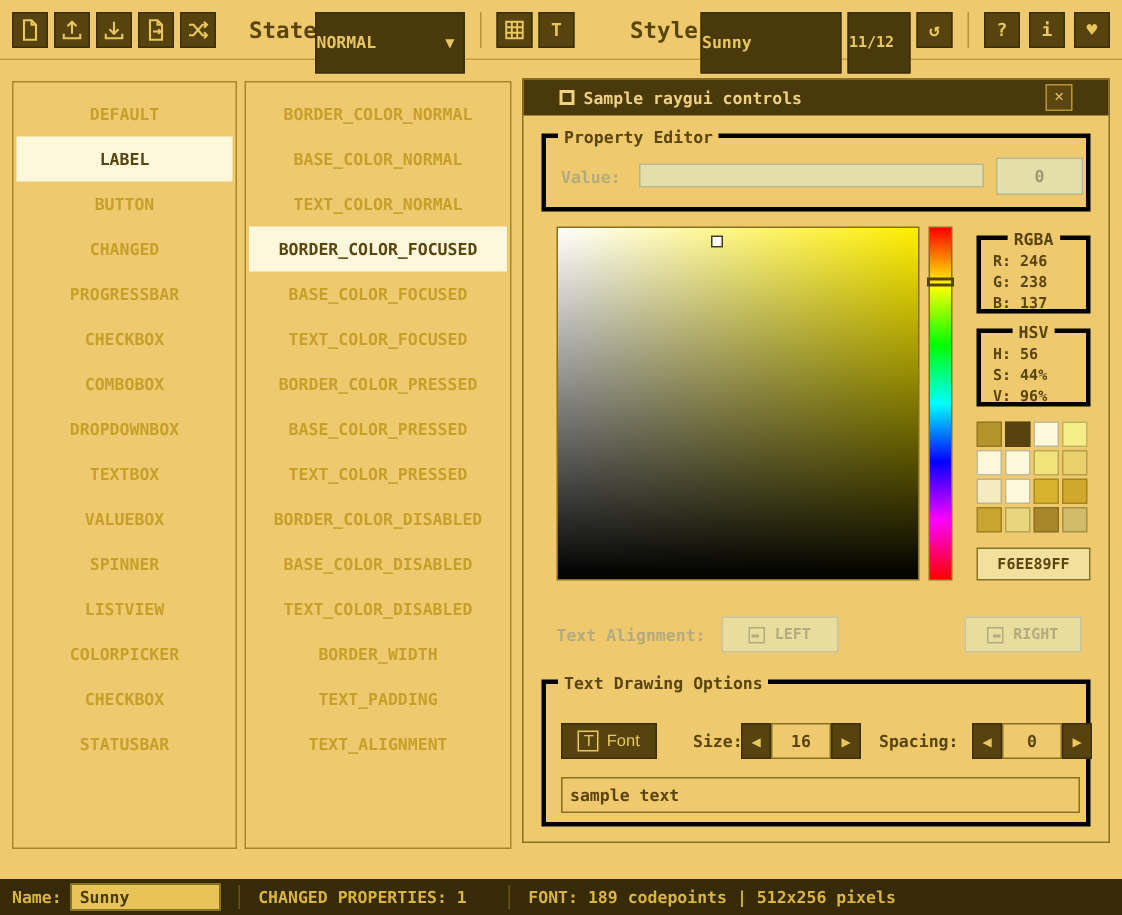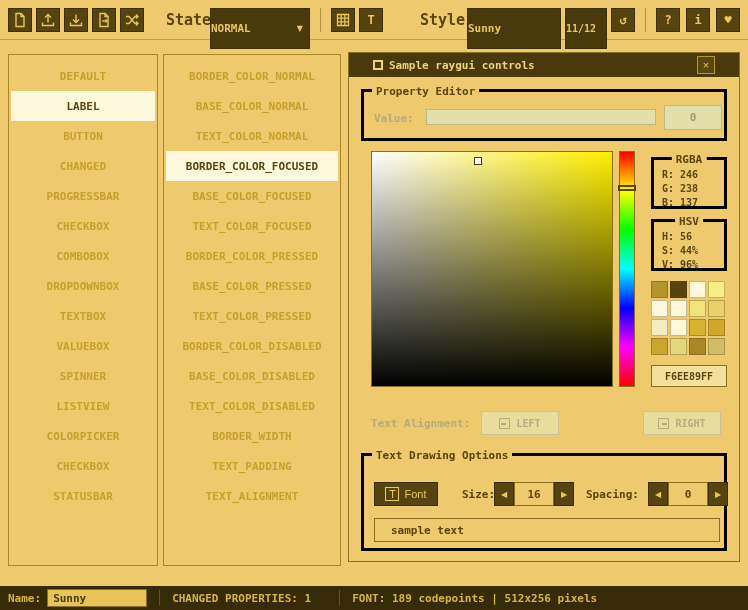--- a/index.html
+++ b/index.html
@@ -94,21 +94,21 @@
     position: absolute; left: 10px; top: 26px; width: 64px; height: 24px; background: #57430e; border: 1px solid #3c2e08;
     color: #e9c75f; display: flex; align-items: center; justify-content: center; gap: 5px; font-size: 11px; cursor: pointer;
   }
   .ticon { width: 14px; height: 14px; border: 1px solid #e9c75f; font-size: 10px; display: flex; align-items: center; justify-content: center; }
   .glabel { position: absolute; top: 32px; font-size: 11px; color: #5a450e; }
   .spin-btn {
     position: absolute; top: 26px; width: 20px; height: 24px; background: #57430e; border: 1px solid #3c2e08;
     color: #e9c75f; font-size: 8px; display: flex; align-items: center; justify-content: center; cursor: pointer;
   }
   .spin-val { position: absolute; top: 26px; width: 40px; height: 24px; border: 1px solid #8a6f1e; color: #5a450e; font-size: 11px; display: flex; align-items: center; justify-content: center; }
-  .sample-box { position: absolute; left: 10px; top: 62px; width: 346px; height: 24px; border: 1px solid #8a6f1e; color: #5a450e; font-size: 11px; display: flex; align-items: center; padding-left: 16px; cursor: text; }
+  .sample-box { position: absolute; left: 10px; top: 62px; width: 346px; height: 24px; border: 1px solid #8a6f1e; color: #5a450e; font-size: 11px; display: flex; align-items: center; padding-left: 5px; cursor: text; }
 
   
   .statusbar { position: absolute; left: 0; bottom: 0; width: 748px; height: 24px; background: #362a07; display: flex; align-items: center; font-size: 11px; color: #d9b53f; }
   .sb-sep { width: 1px; height: 16px; background: #6b5413; }
   .name-input { width: 100px; height: 18px; background: #e8c458; border: 1px solid #8a6f1e; color: #4a390b; display: flex; align-items: center; padding-left: 5px; margin-left: 6px; cursor: text; }
 </style>
 </head>
 <body>
 
 <div class="app">

